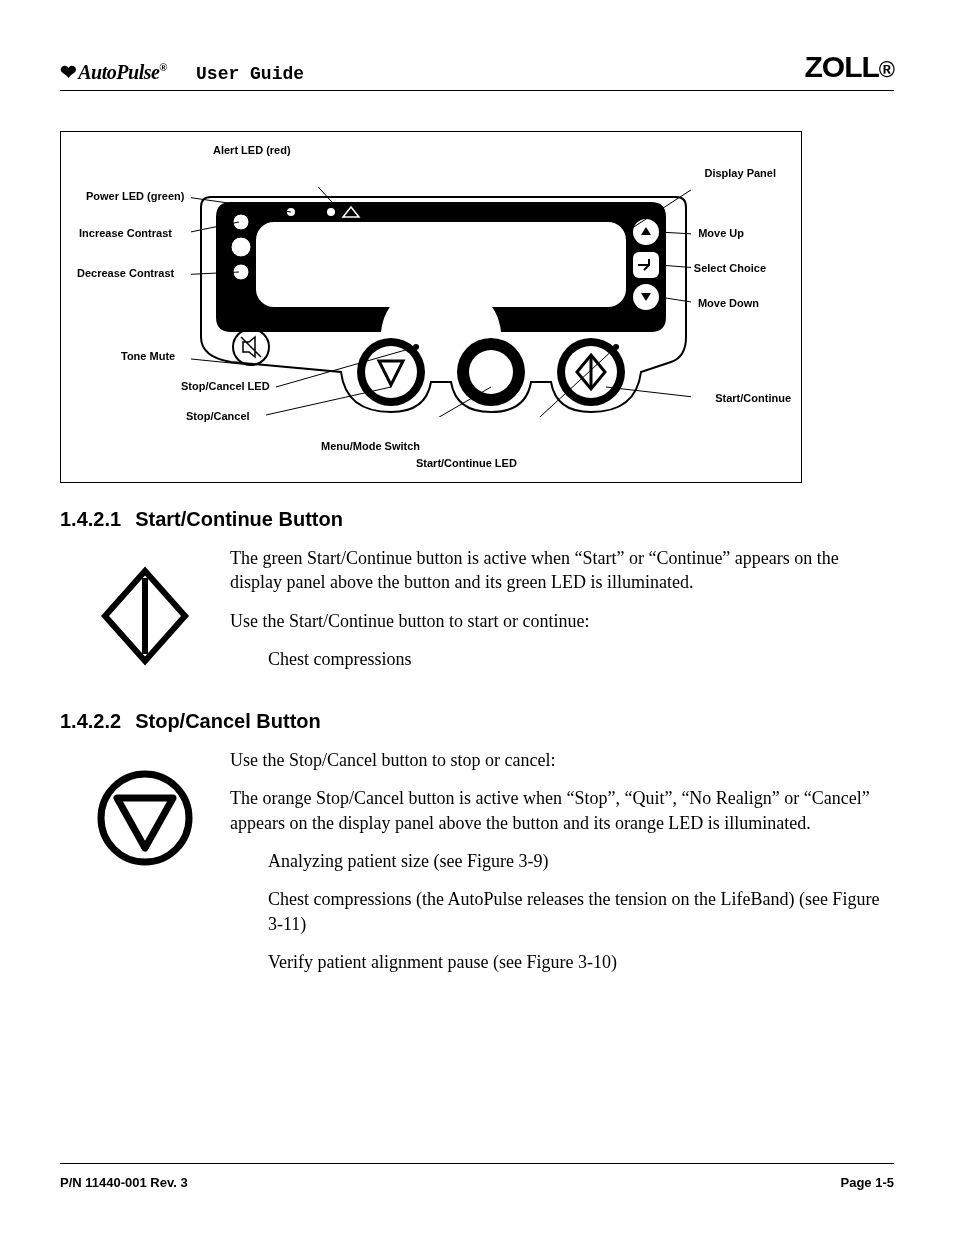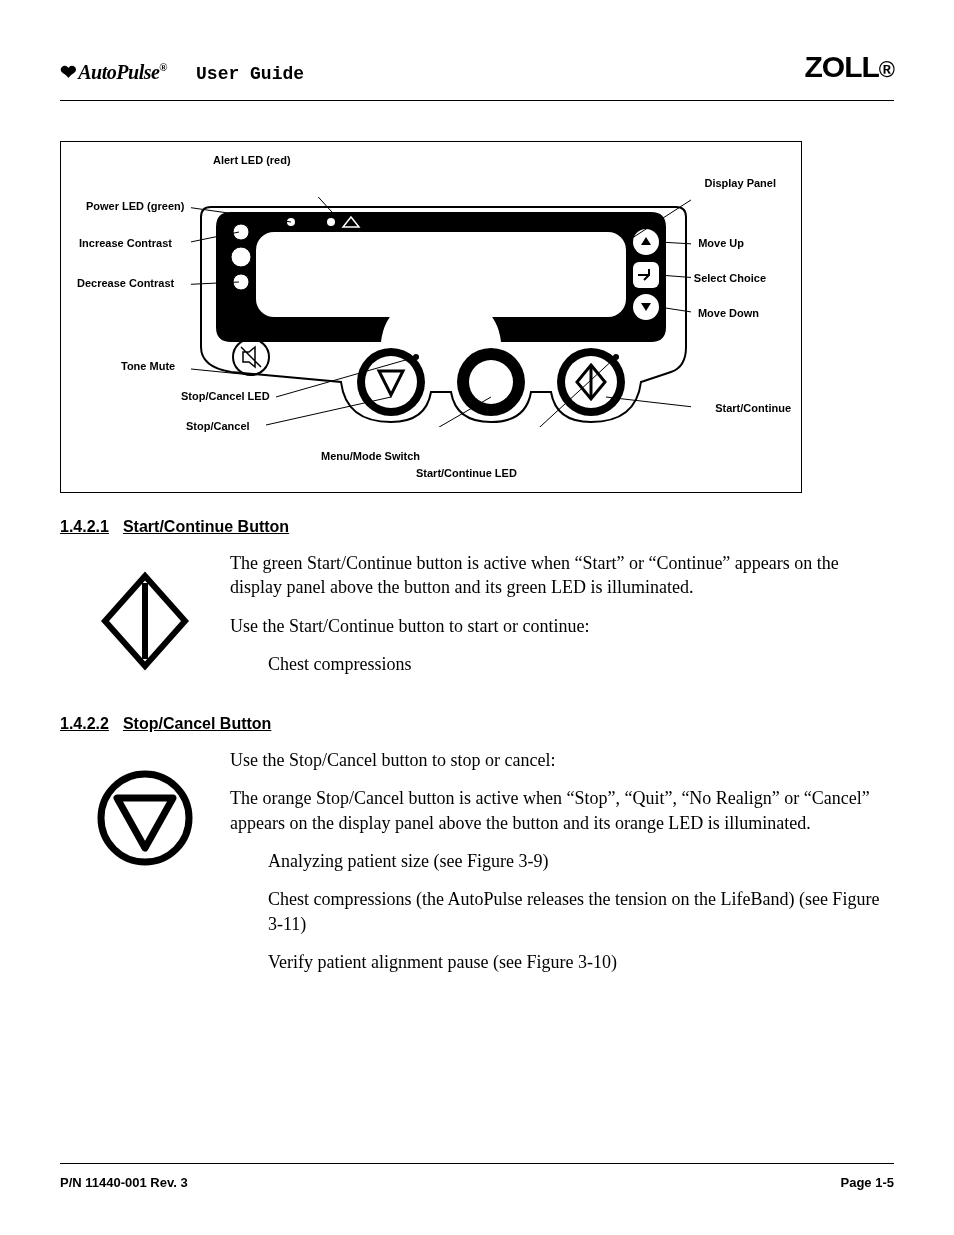--- a/index.html
+++ b/index.html
@@ -17,21 +17,21 @@
     padding: 50px 60px 40px 60px;
     box-sizing: border-box;
     height: 100%;
     position: relative;
   }
   .header {
     display: flex;
     justify-content: space-between;
     align-items: flex-end;
     border-bottom: 1.5px solid #000;
-    padding-bottom: 16px;
+    padding-bottom: 6px;
     margin-bottom: 40px;
   }
   .header-left {
     display: flex;
     align-items: baseline;
     font-family: Arial, Helvetica, sans-serif;
   }
   .autopulse-logo {
     font-style: italic;
     font-weight: bold;
@@ -82,23 +82,22 @@
     font-family: Arial, Helvetica, sans-serif;
     font-style: italic;
     font-weight: bold;
     font-size: 18px;
     margin: 10px 0 30px 0;
   }
   .figure-caption .num { margin-right: 20px; }
   h3.section {
     font-family: Arial, Helvetica, sans-serif;
     font-weight: bold;
-    font-size: 16px;
+    font-size: 20px;
     margin: 25px 0 15px 0;
-    text-decoration: underline;
   }
   h3.section .num { margin-right: 14px; }
   .bodyblock {
     display: flex;
     align-items: flex-start;
     margin-bottom: 10px;
     justify-content: flex-end;
   }
   .bodyblock .iconcol {
     width: 170px;

